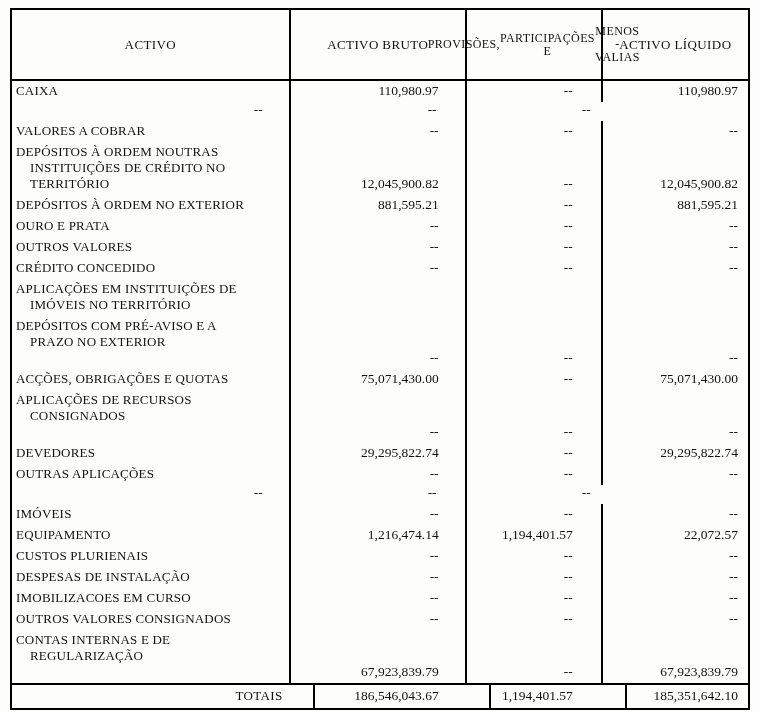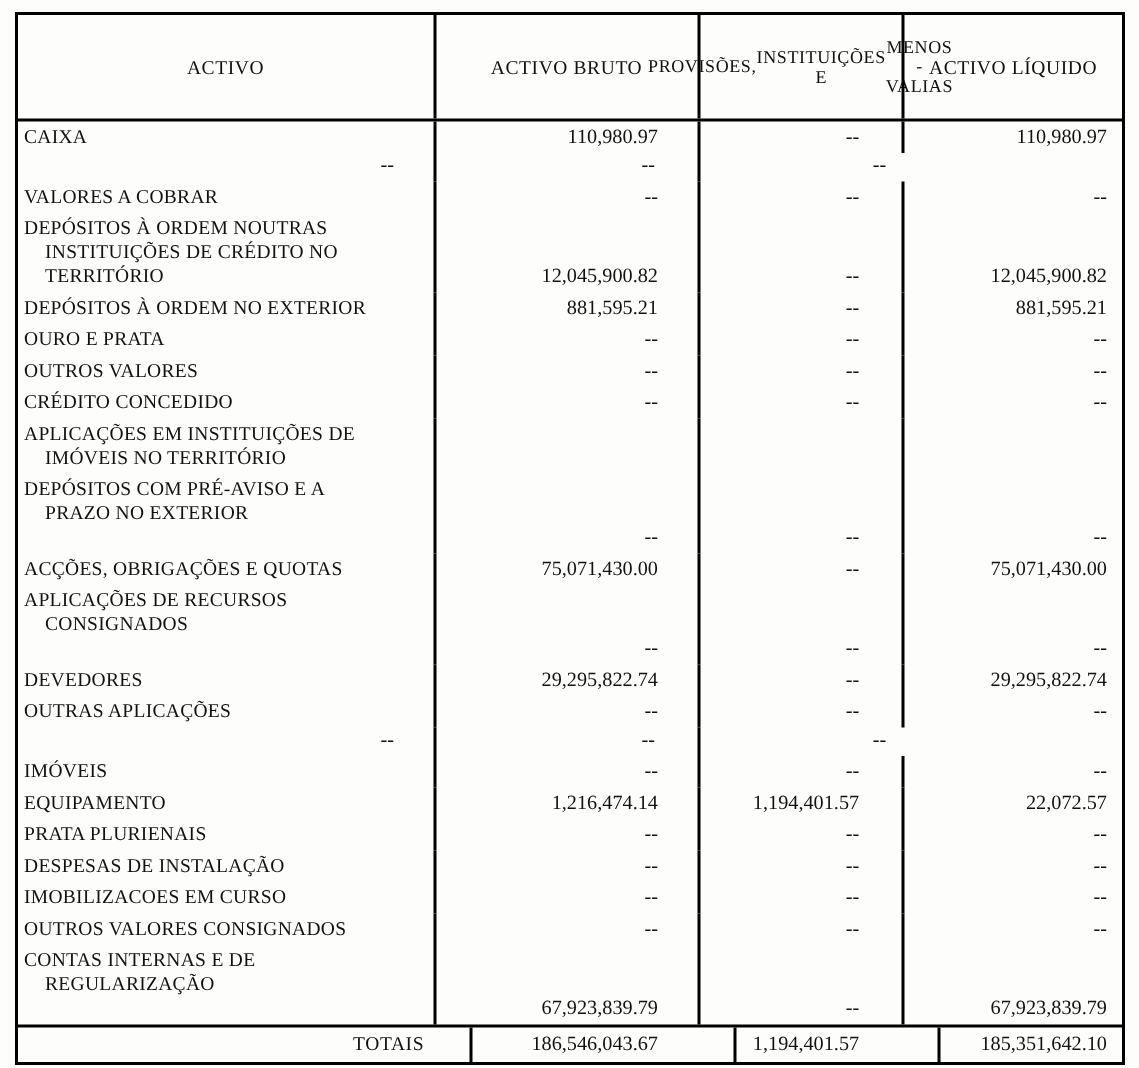--- a/index.html
+++ b/index.html
@@ -82,21 +82,21 @@
 <body>
 
 <div class="page">
   <div class="table">
 
     <div class="hrow cols">
       <div class="cell hcell">ACTIVO</div>
       <div class="cell hcell">ACTIVO BRUTO</div>
       <div class="cell hcell hcell-multi">
         <div>PROVISÕES,</div>
-        <div>INSTITUIÇÕES E</div>
+        <div>PARTICIPAÇÕES E</div>
         <div>MENOS - VALIAS</div>
       </div>
       <div class="cell hcell">ACTIVO LÍQUIDO</div>
     </div>
 
     <div id="table-body">
         <div class="row cols">
           <div class="cell label-cell">
             <div class="lline">CAIXA</div>
           </div>
@@ -226,21 +226,21 @@
         <div class="row cols">
           <div class="cell label-cell">
             <div class="lline">EQUIPAMENTO</div>
           </div>
           <div class="cell value-cell c-bruto">1,216,474.14</div>
           <div class="cell value-cell c-prov">1,194,401.57</div>
           <div class="cell value-cell c-liq">22,072.57</div>
         </div>
         <div class="row cols">
           <div class="cell label-cell">
-            <div class="lline">PRATA PLURIENAIS</div>
+            <div class="lline">CUSTOS PLURIENAIS</div>
           </div>
           <div class="cell value-cell c-bruto">--</div>
           <div class="cell value-cell c-prov">--</div>
           <div class="cell value-cell c-liq">--</div>
         </div>
         <div class="row cols">
           <div class="cell label-cell">
             <div class="lline">DESPESAS DE INSTALAÇÃO</div>
           </div>
           <div class="cell value-cell c-bruto">--</div>

